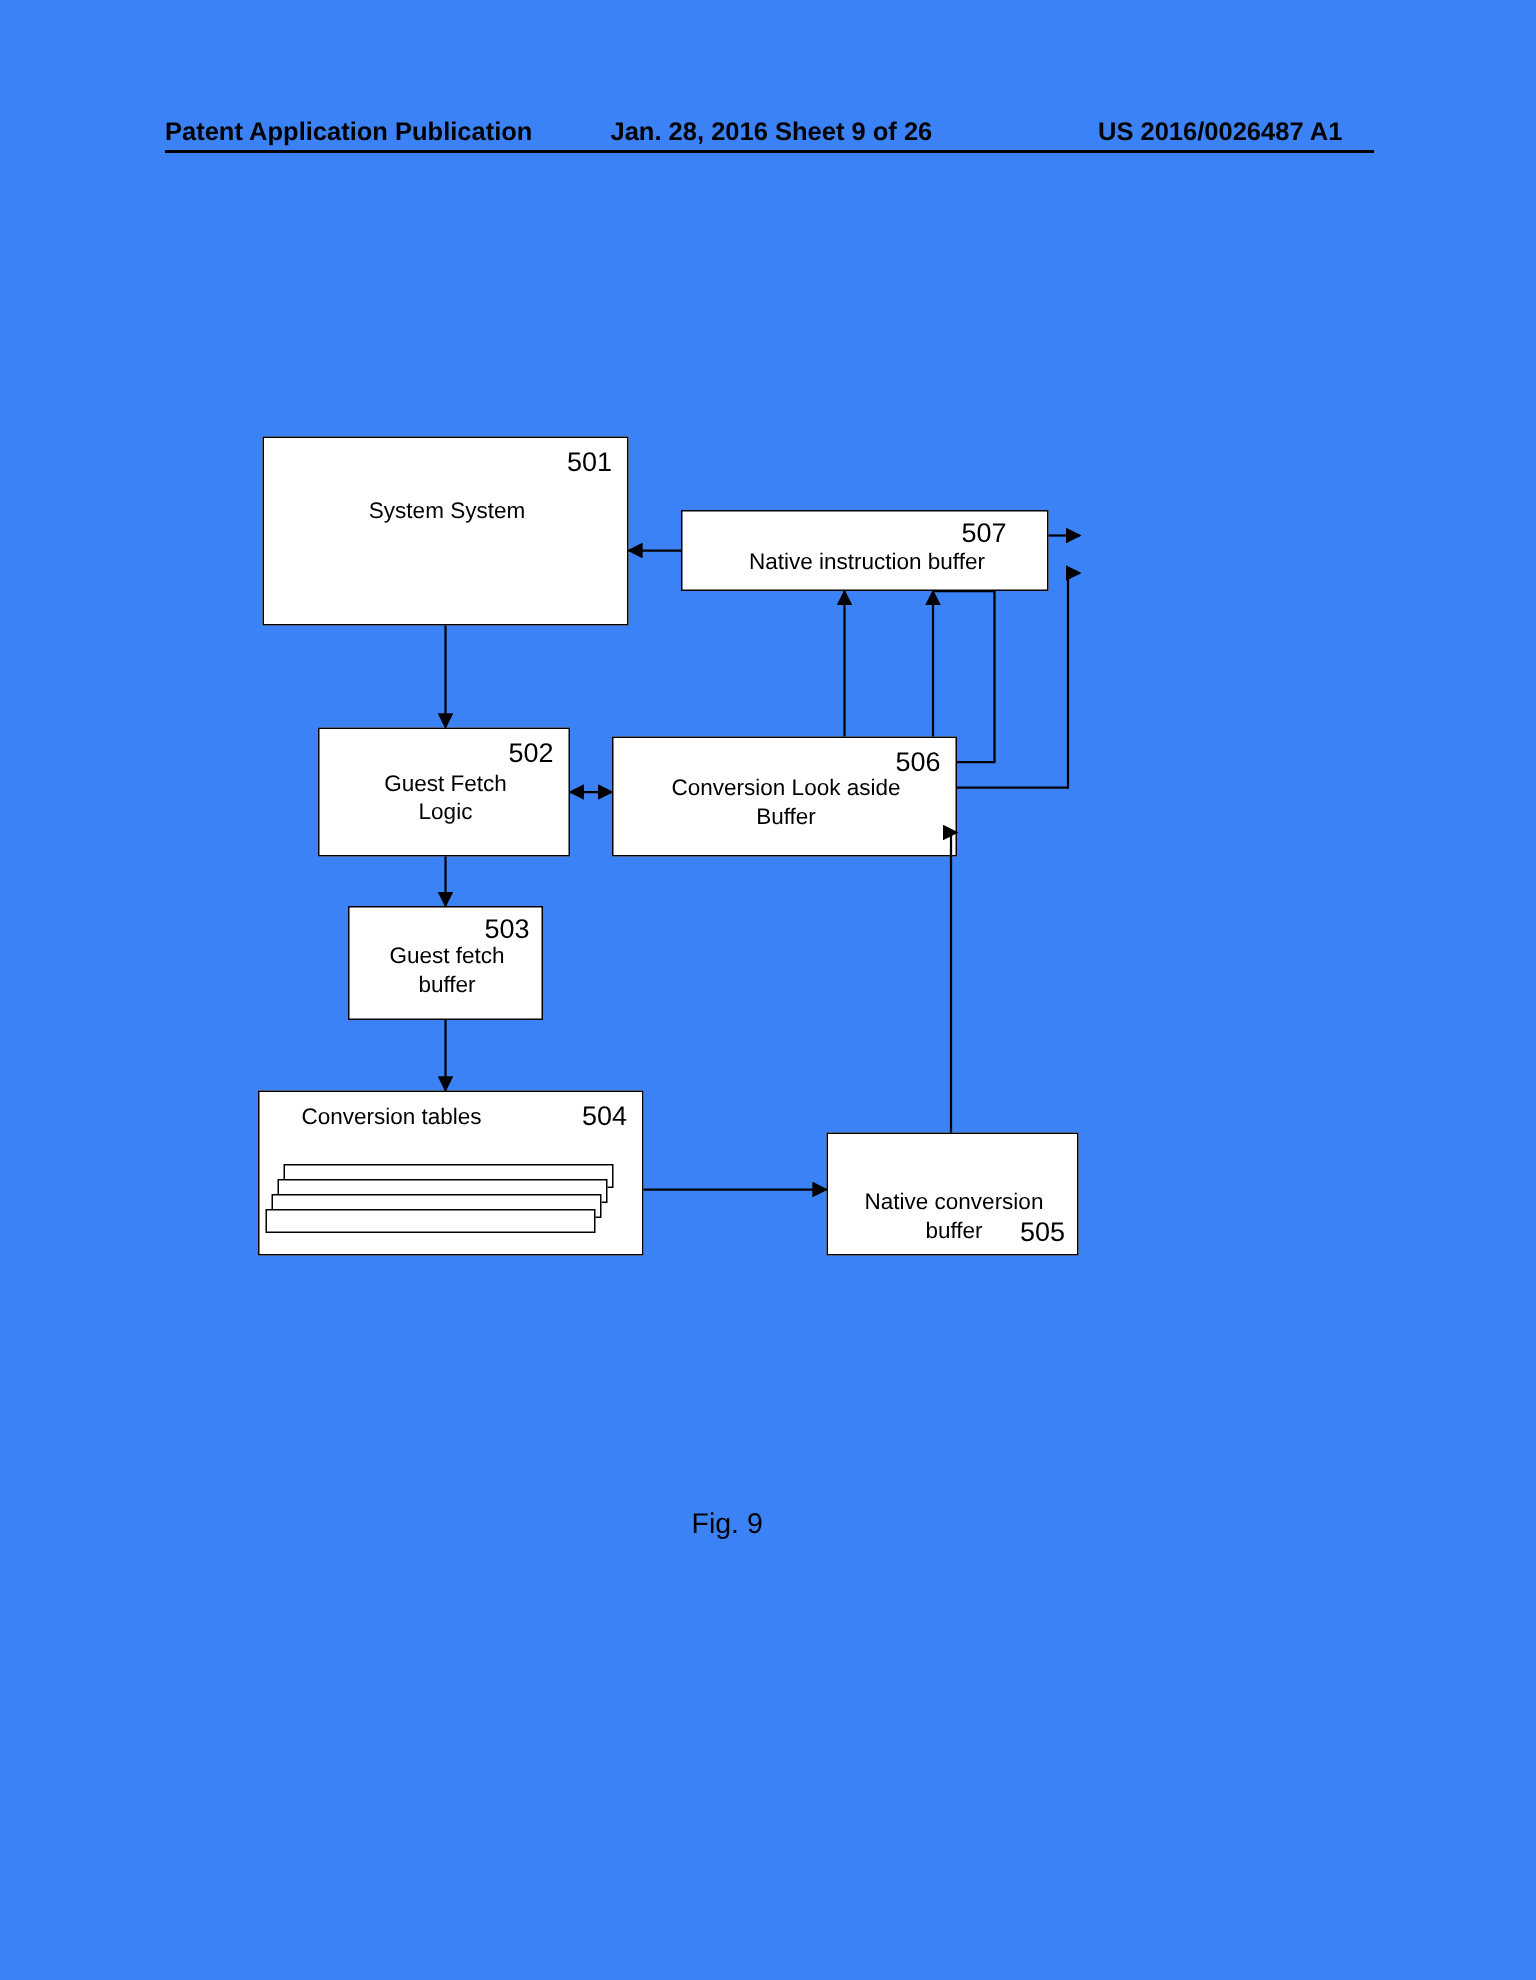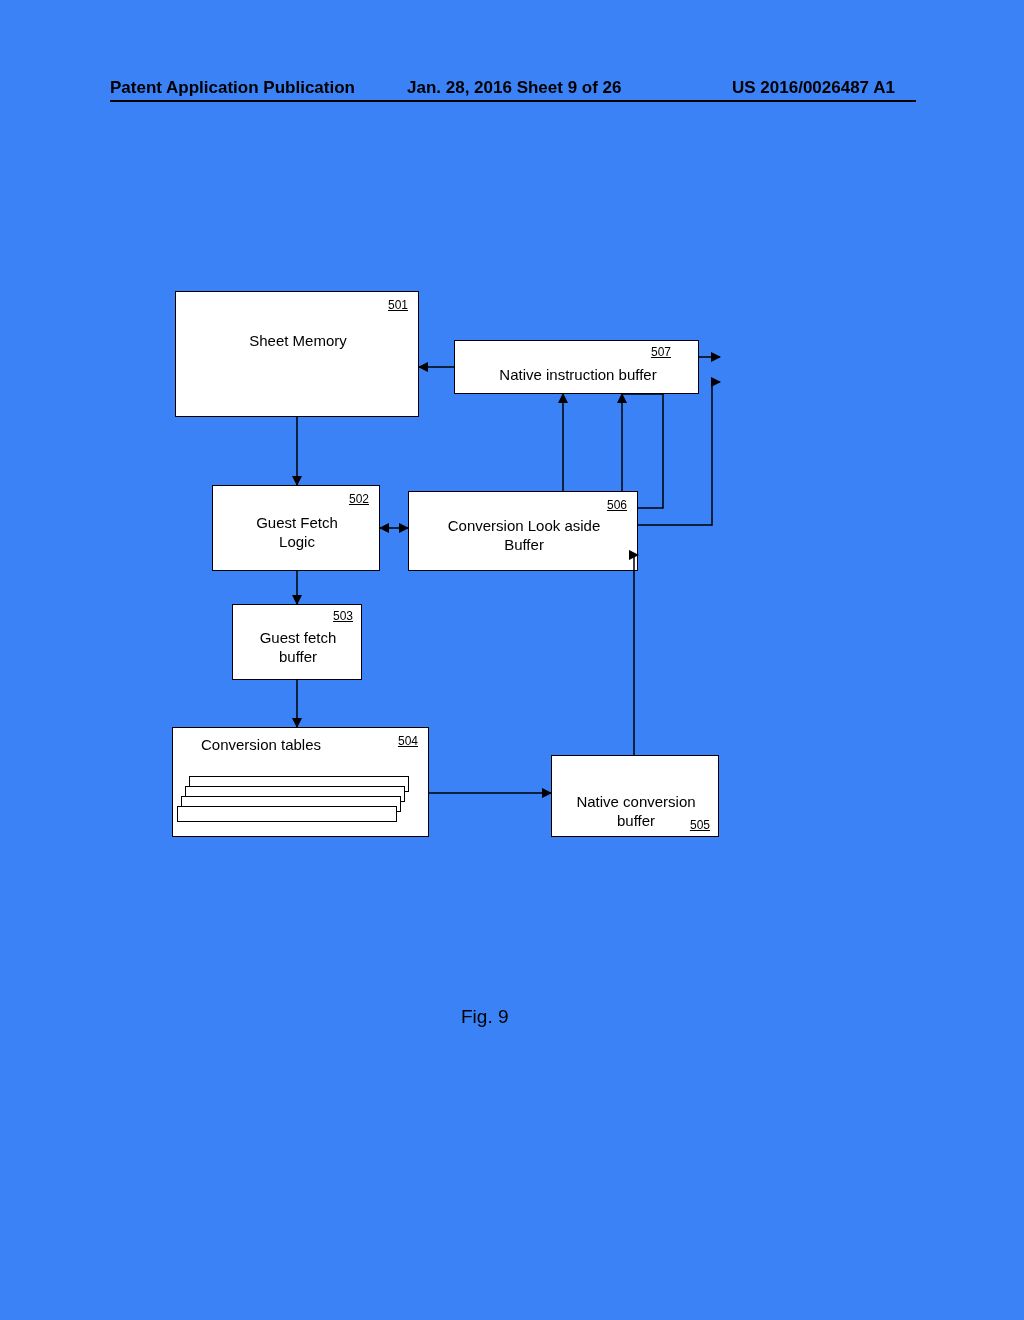--- a/index.html
+++ b/index.html
@@ -30,22 +30,21 @@
     border-top: 2px solid #000;
   }
   .box {
     position: absolute;
     border: 1px solid #000;
     background: #fff;
     box-sizing: border-box;
   }
   .ref {
     position: absolute;
-    font-size: 12px;
-    text-decoration: underline;
+    font-size: 18px;
   }
   .lbl {
     position: absolute;
     font-size: 15px;
     text-align: center;
     line-height: 1.25;
   }
   .fig {
     position: absolute;
     font-size: 19px;
@@ -63,21 +62,21 @@
 
 <div class="page">
 
   <div class="hdr" style="left:110px">Patent Application Publication</div>
   <div class="hdr" style="left:407px">Jan. 28, 2016  Sheet 9 of 26</div>
   <div class="hdr" style="left:732px">US 2016/0026487 A1</div>
   <div class="hdr-rule"></div>
 
   <div class="box" style="left:175px; top:291px; width:244px; height:126px;">
     <span class="ref" style="right:10px; top:6px;">501</span>
-    <span class="lbl" style="left:56px; top:40px; width:132px;">Sheet Memory</span>
+    <span class="lbl" style="left:56px; top:40px; width:132px;">System System</span>
   </div>
 
   <div class="box" style="left:454px; top:340px; width:245px; height:54px;">
     <span class="ref" style="right:27px; top:4px;text-align:center;">507</span>
     <span class="lbl" style="left:42px; top:25px; width:162px;">Native instruction buffer</span>
   </div>
 
 
   <div class="box" style="left:212px; top:485px; width:168px; height:86px;">
     <span class="ref" style="right:10px; top:6px;">502</span>

